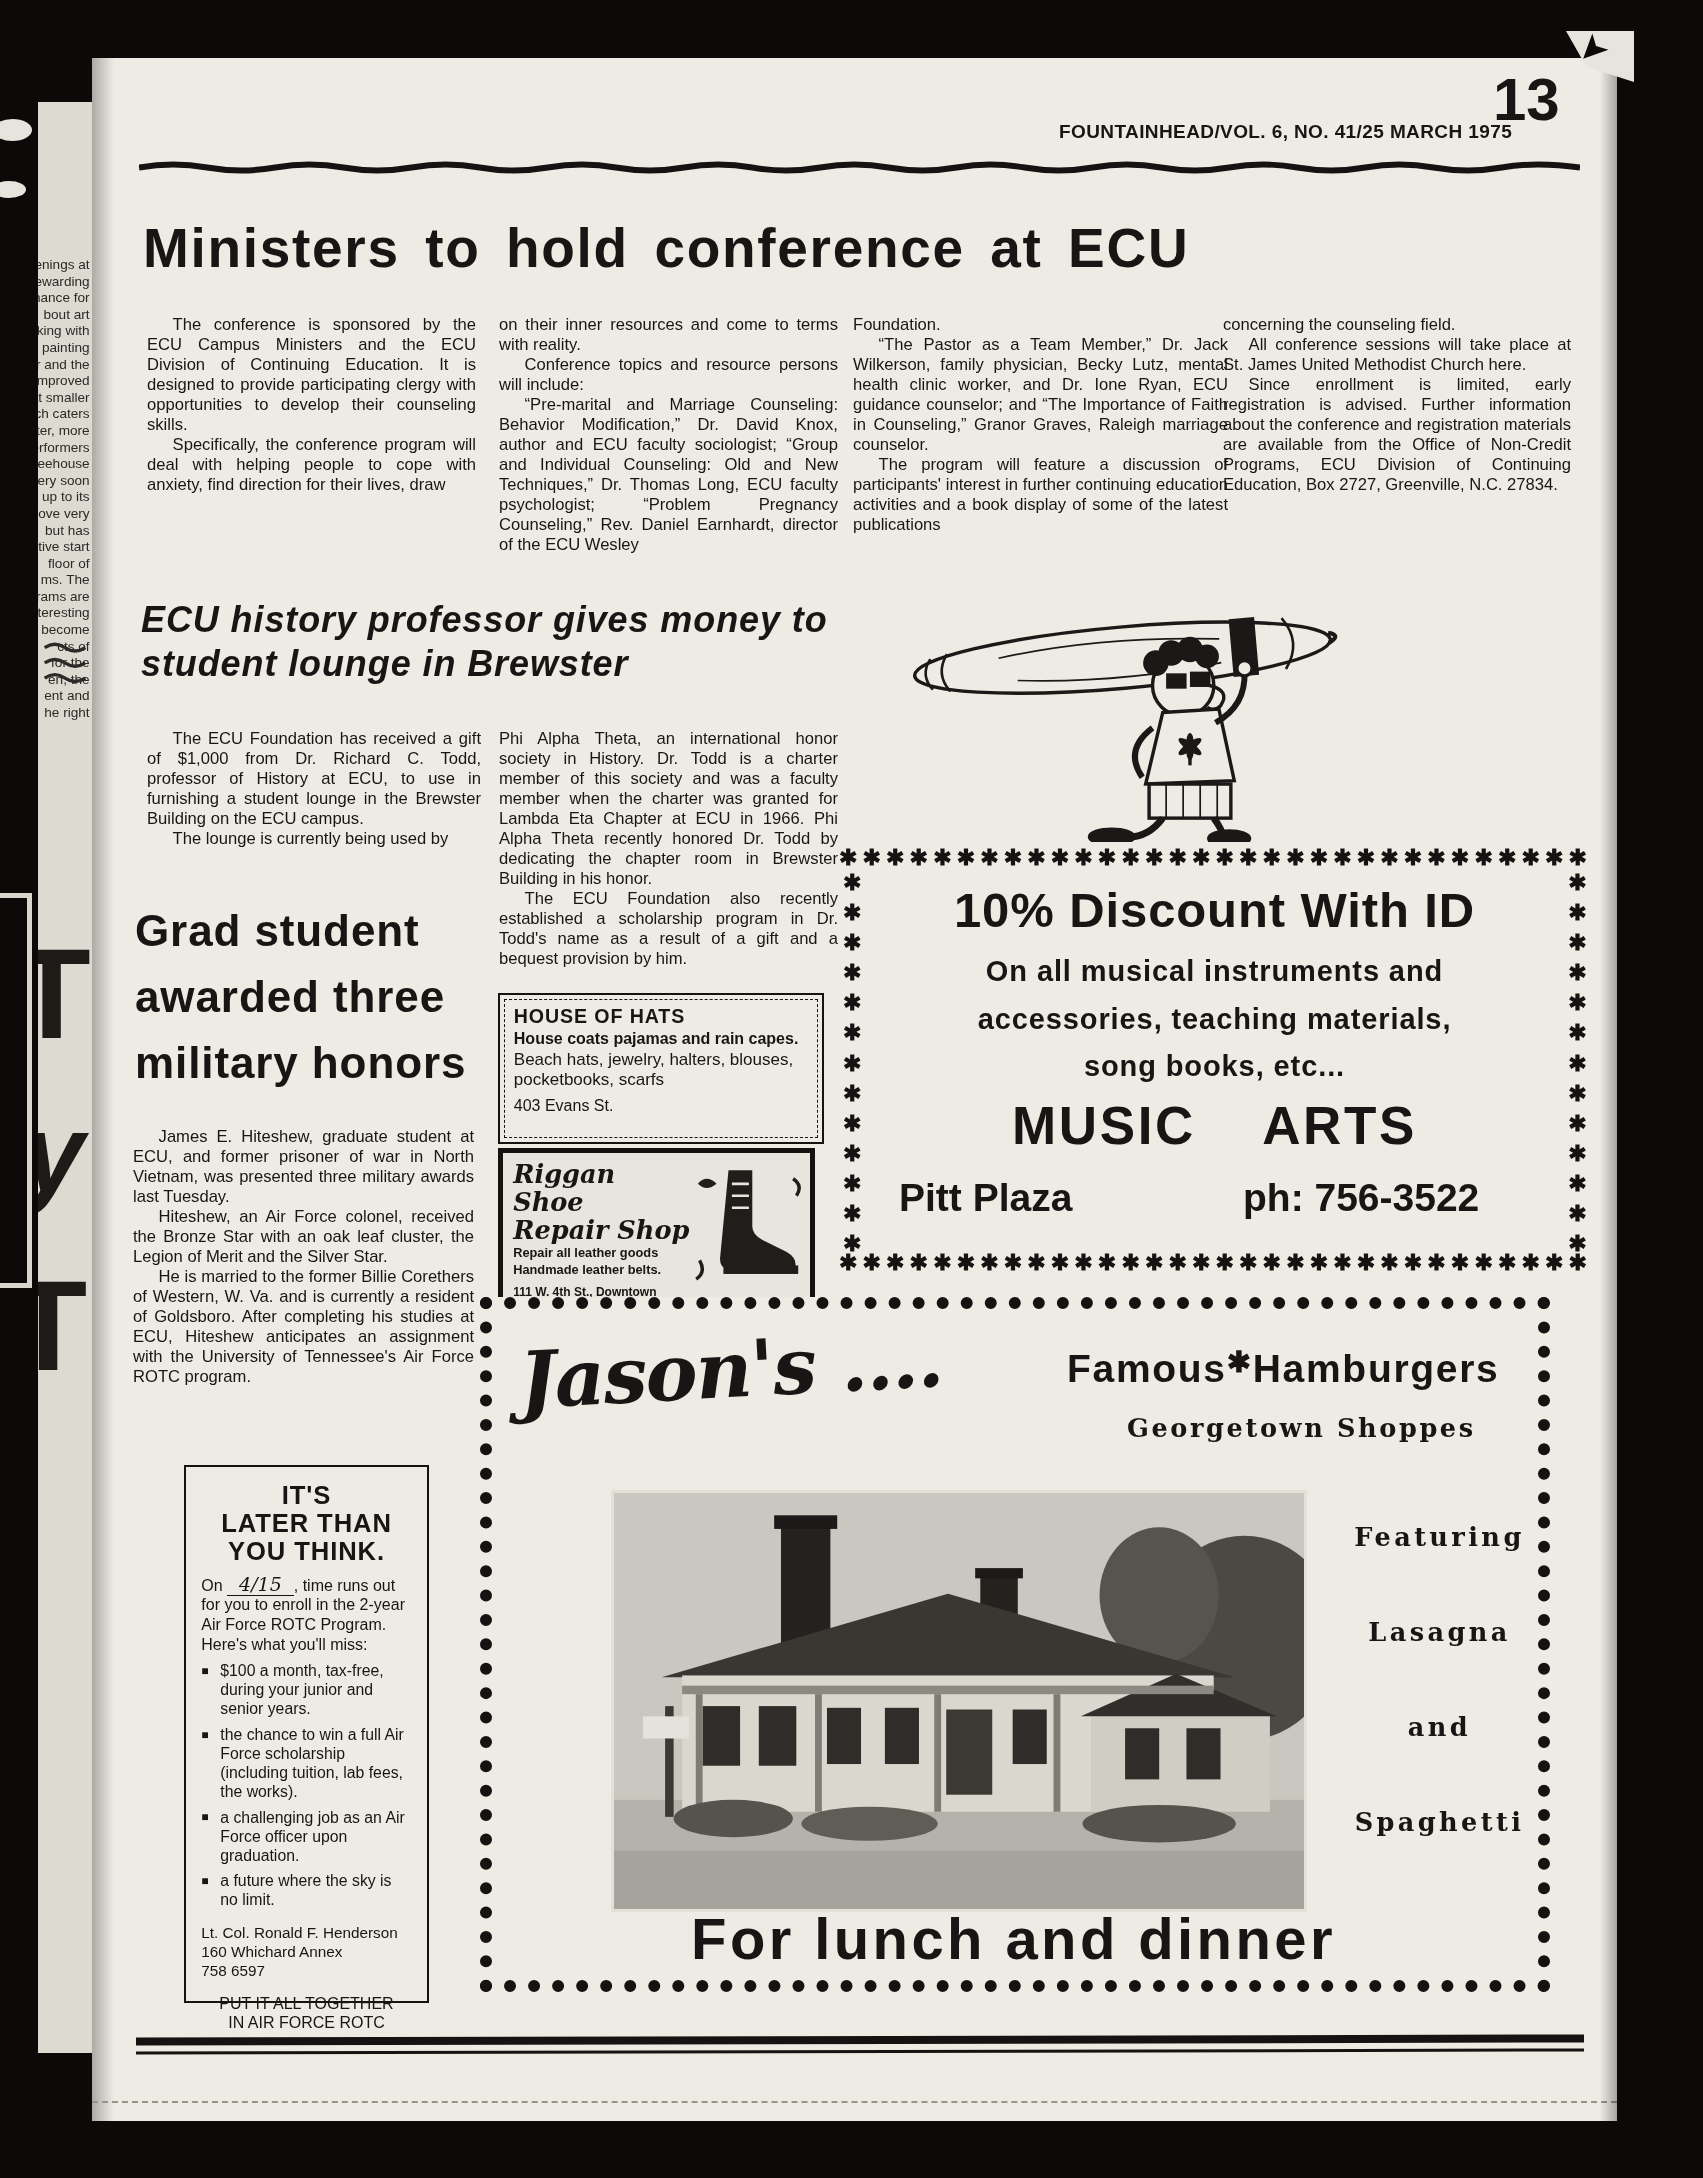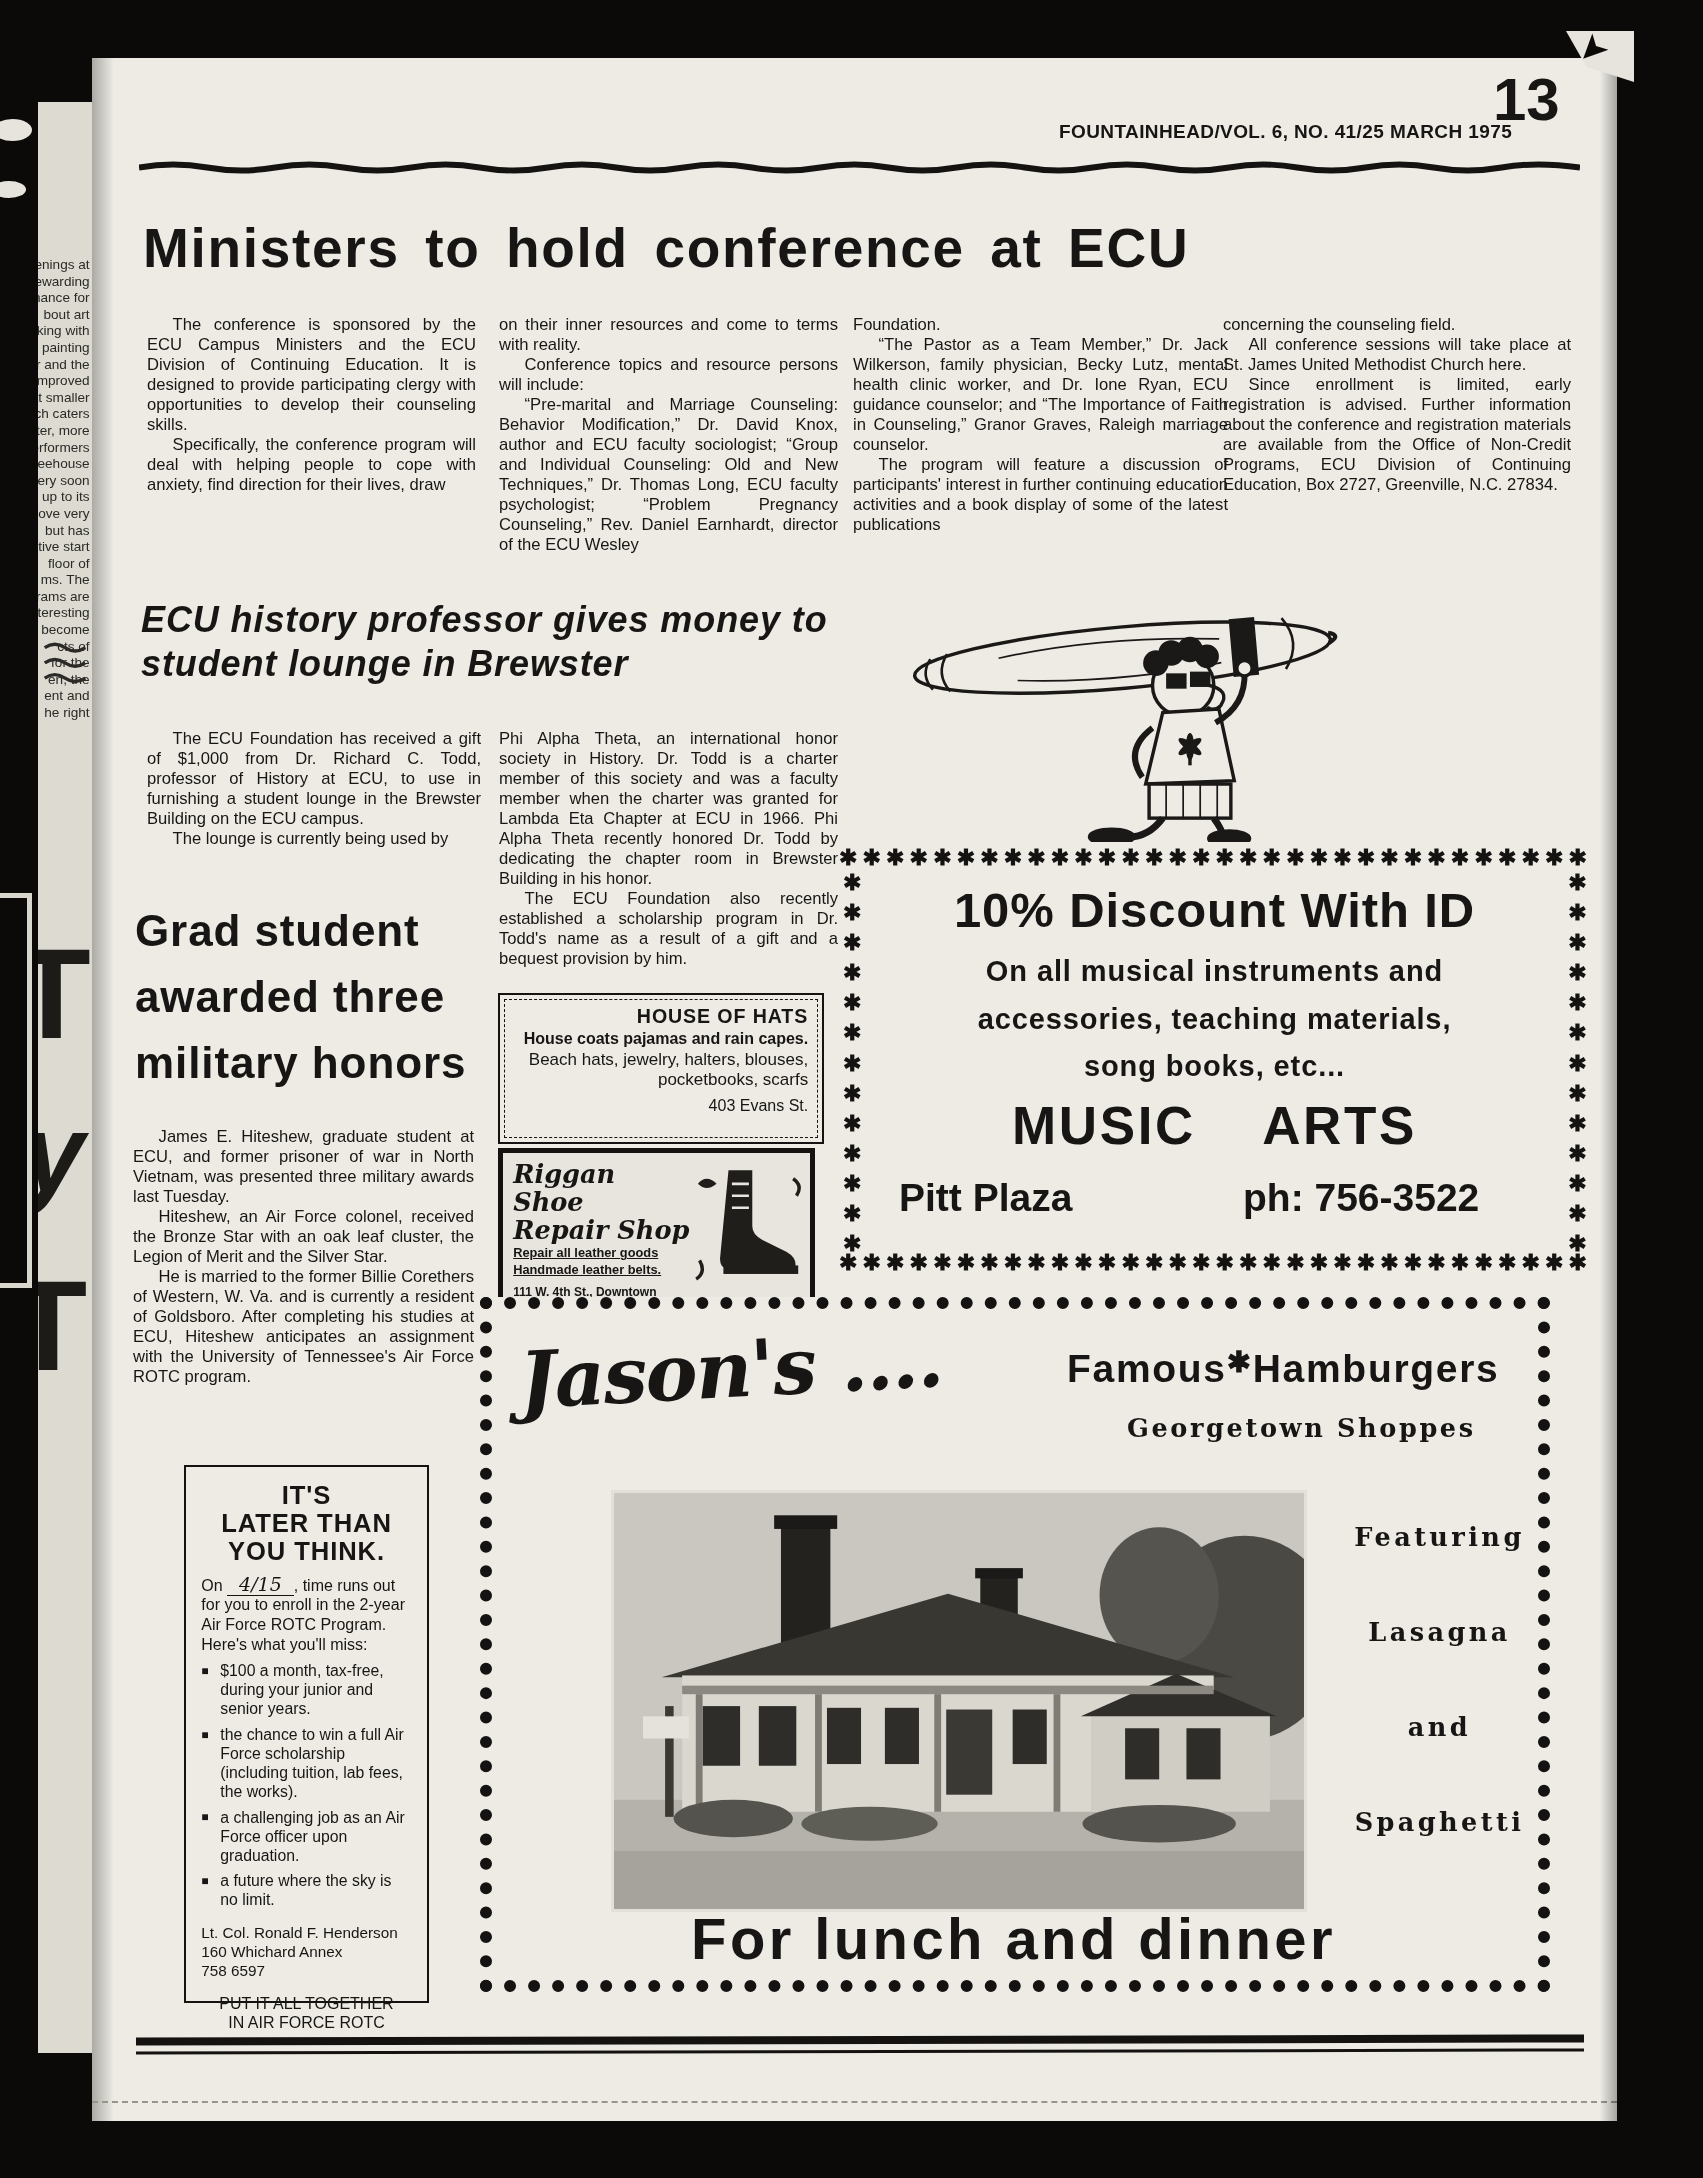--- a/index.html
+++ b/index.html
@@ -76,33 +76,33 @@
   .ml1{top:109px;} .ml2{top:157px;} .ml3{top:204px;}
   .music-name{position:absolute;left:0;right:0;top:249px;text-align:center;font-size:53px;
               font-weight:bold;letter-spacing:2.6px;word-spacing:51px;}
   .music-loc{position:absolute;left:60px;top:330px;font-size:39px;font-weight:bold;}
   .music-ph{position:absolute;left:404px;top:330px;font-size:39px;font-weight:bold;}
 
   
   .hats{position:absolute;left:406px;top:935px;width:322px;height:147px;
         border:2.6px solid #141312;background:#edebe4;}
   .hats-inner{position:absolute;left:4.3px;top:4.3px;right:4.3px;bottom:4.3px;border:1.7px dashed #141312;
-              text-align:right;padding:5.1px 8.5px;box-sizing:border-box;}
+              text-align:left;padding:5.1px 8.5px;box-sizing:border-box;}
   .hats-title{font-size:19.6px;font-weight:bold;letter-spacing:0.9px;}
   .hats-l1{font-size:16px;font-weight:bold;margin-top:1.7px;}
   .hats-l2{font-size:17px;line-height:20.4px;margin-top:1.7px;}
   .hats-addr{font-size:16px;margin-top:6.8px;}
 
   
   .riggan{position:absolute;left:406px;top:1090px;width:317px;height:155px;
           border:5.1px solid #141312;background:#e7e5dd;box-sizing:border-box;}
   .riggan-text{position:absolute;left:10.2px;top:6.8px;width:179px;}
   .riggan-title{font-family:"DejaVu Serif",serif;font-style:italic;font-weight:bold;
                 font-size:25.6px;line-height:28px;}
-  .riggan-l{font-size:12.8px;font-weight:bold;line-height:15.3px;margin-top:1.7px;text-decoration:underline;}
+  .riggan-l{font-size:12.8px;font-weight:bold;line-height:15.3px;margin-top:1.7px;}
   .riggan-addr{font-size:12px;font-weight:bold;line-height:14.5px;margin-top:6.8px;}
   .riggan-art{position:absolute;right:5.1px;top:5.1px;width:119px;height:135px;}
 
   
   .jasons{position:absolute;left:388px;top:1239px;width:1070px;height:695px;
           border:12.8px dotted #141312;background:#edebe4;box-sizing:border-box;}
   .jasons-name{position:absolute;left:27px;top:15.3px;font-family:"DejaVu Serif",serif;
                font-style:italic;font-weight:bold;font-size:78px;transform:rotate(-3deg);
                letter-spacing:-1.7px;}
   .jasons-famous{position:absolute;left:575px;top:36px;font-size:39px;font-weight:bold;

